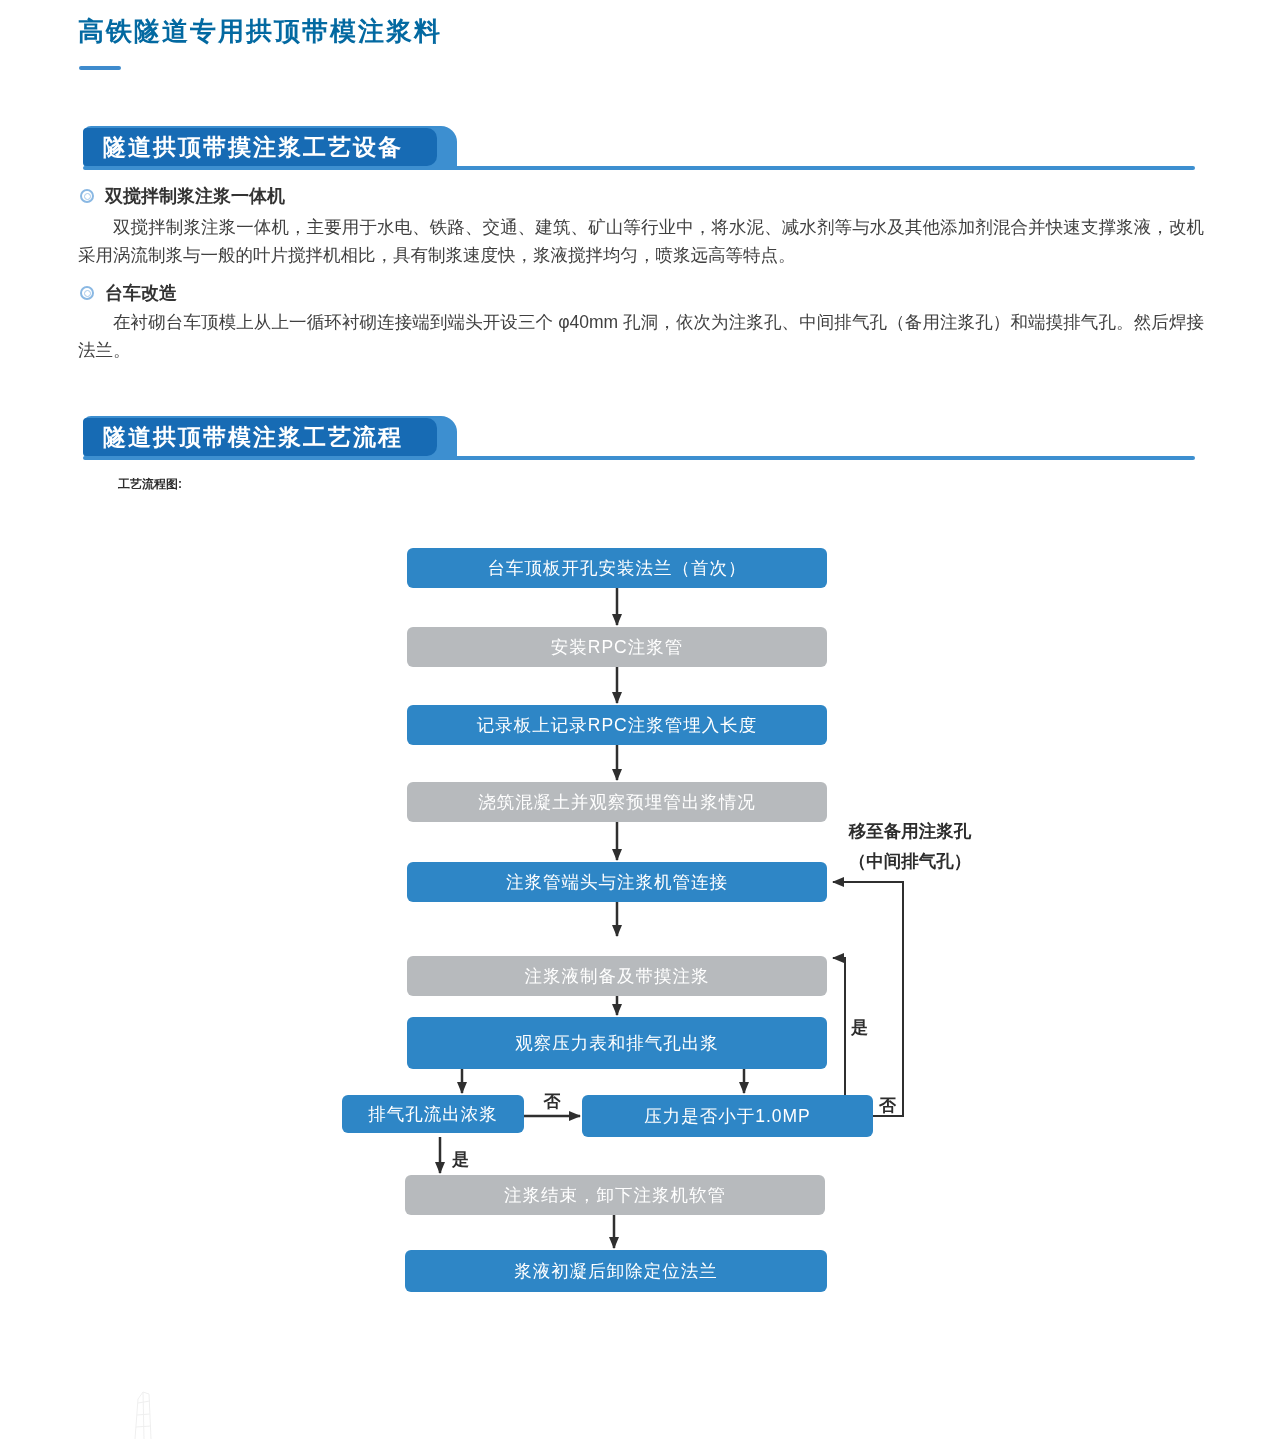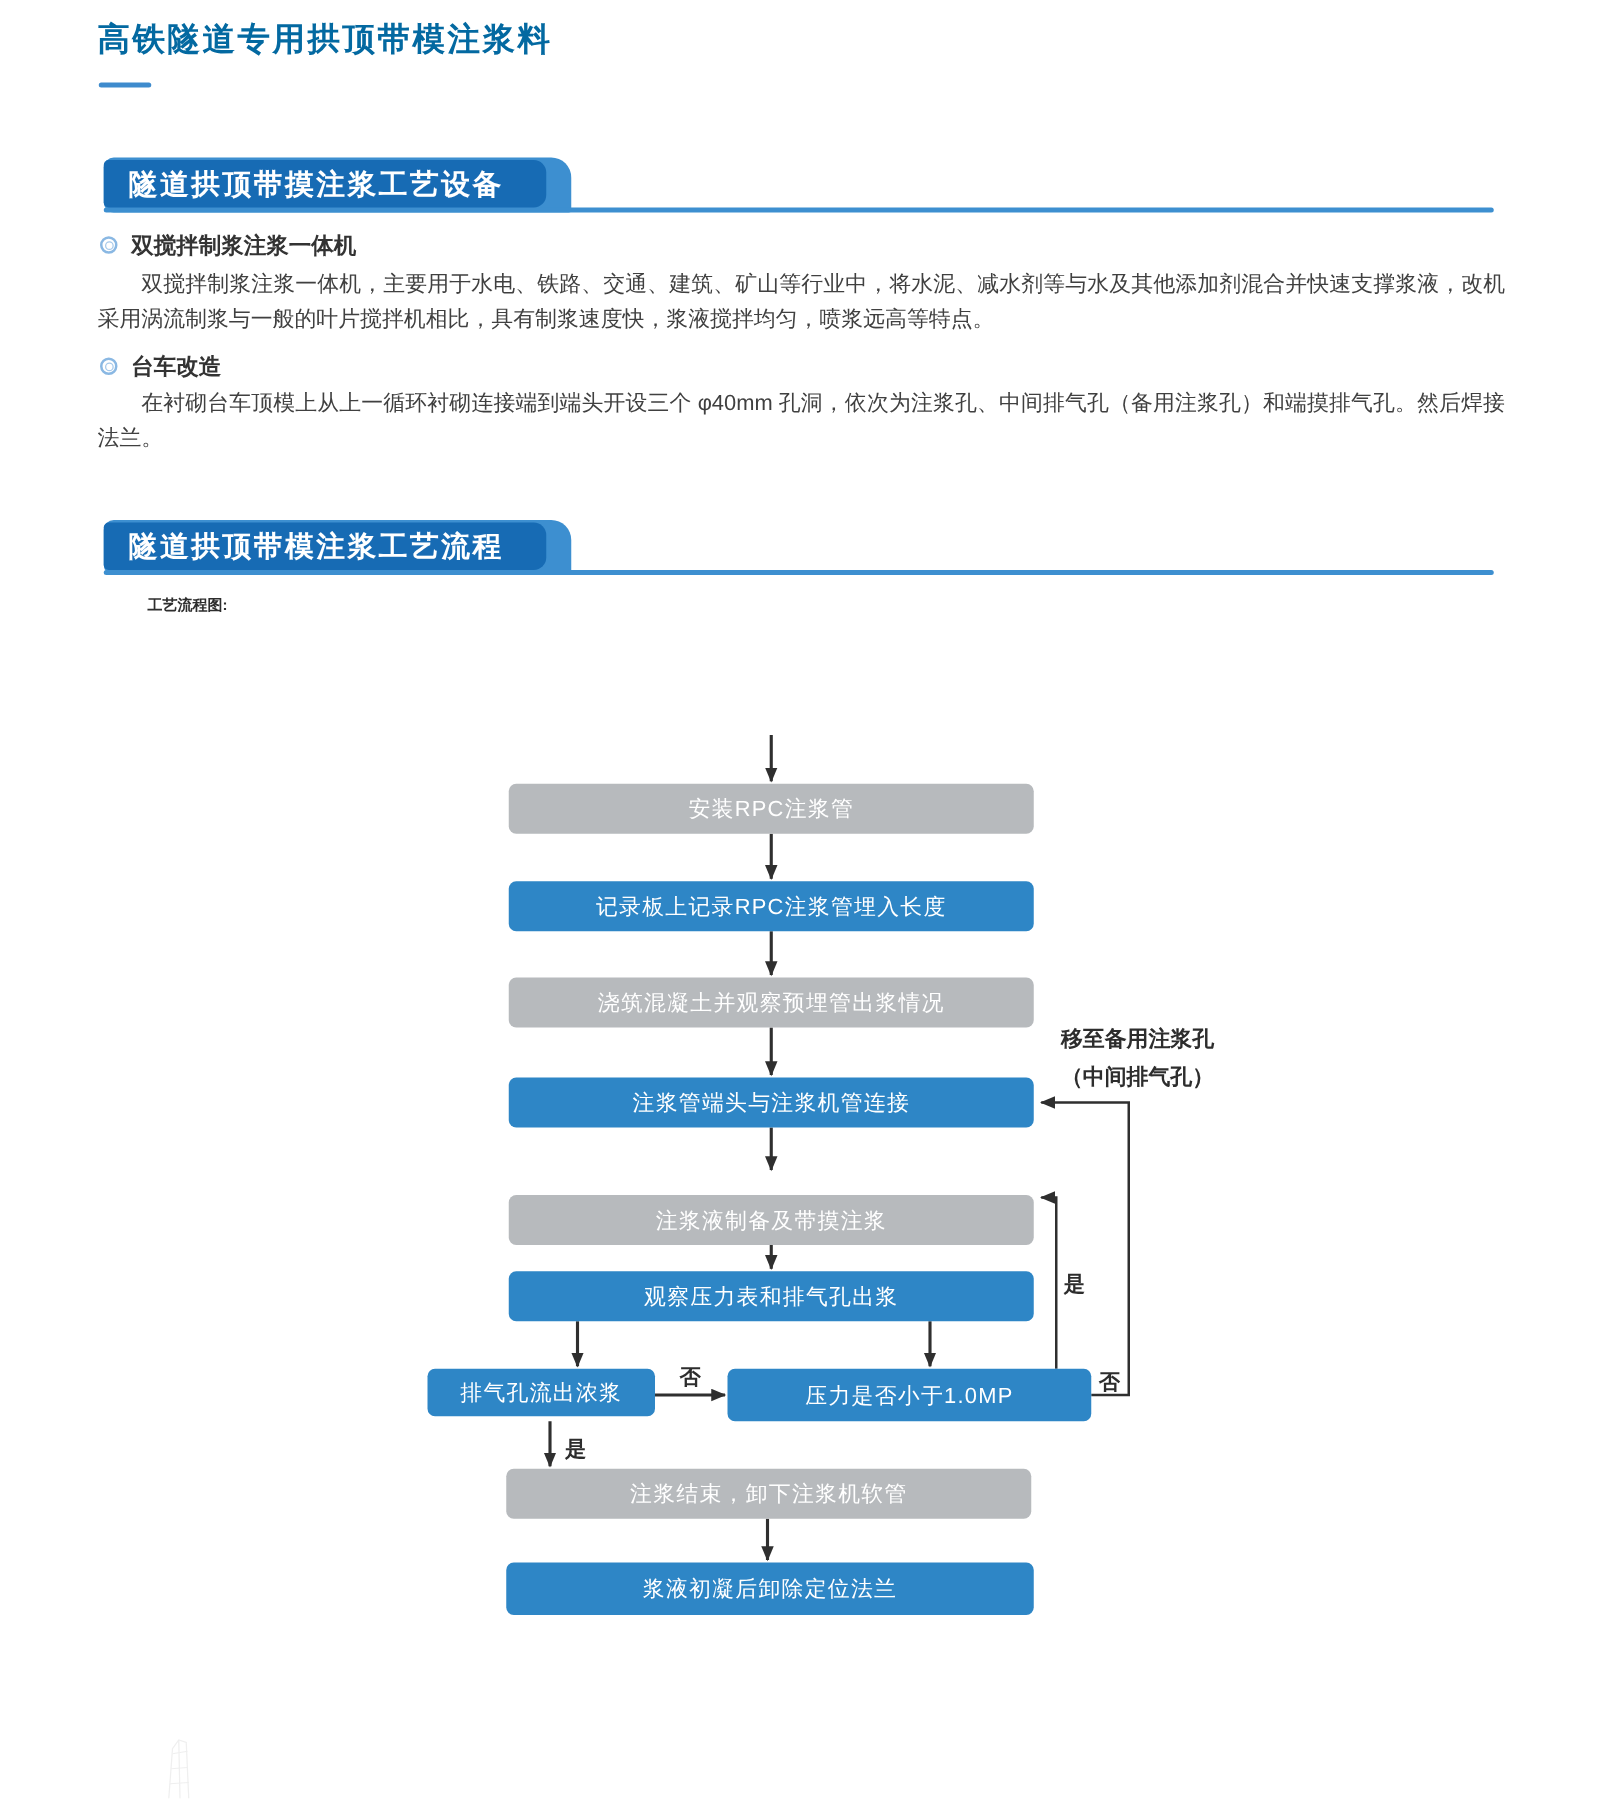--- a/index.html
+++ b/index.html
@@ -113,26 +113,27 @@
         <path d="M440,597 V633" marker-end="url(#ah)"></path>
         <path d="M524,576 H580" marker-end="url(#ah)"></path>
         <path d="M614,675 V708" marker-end="url(#ah)"></path>
       </g>
       <g stroke="#2f2f2f" stroke-width="2" fill="none">
         <path d="M845,555 V418 H833" marker-end="url(#ah)"></path>
         <path d="M873,576 H903 V342 H833" marker-end="url(#ah)"></path>
       </g>
     </svg>
 
+    <div class="node blue" style="left:407px;top:8px;width:420px;height:40px">台车顶板开孔安装法兰（首次）</div>
     <div class="node gray" style="left:407px;top:87px;width:420px;height:40px">安装RPC注浆管</div>
     <div class="node blue" style="left:407px;top:165px;width:420px;height:40px">记录板上记录RPC注浆管埋入长度</div>
     <div class="node gray" style="left:407px;top:242px;width:420px;height:40px">浇筑混凝土并观察预埋管出浆情况</div>
     <div class="node blue" style="left:407px;top:322px;width:420px;height:40px">注浆管端头与注浆机管连接</div>
     <div class="node gray" style="left:407px;top:416px;width:420px;height:40px">注浆液制备及带摸注浆</div>
-    <div class="node blue" style="left:407px;top:477px;width:420px;height:40px">观察压力表和排气孔出浆</div>
+    <div class="node blue" style="left:407px;top:477px;width:420px;height:52px">观察压力表和排气孔出浆</div>
     <div class="node blue" style="left:342px;top:555px;width:182px;height:38px">排气孔流出浓浆</div>
     <div class="node blue" style="left:582px;top:555px;width:291px;height:42px">压力是否小于1.0MP</div>
     <div class="node gray" style="left:405px;top:635px;width:420px;height:40px">注浆结束，卸下注浆机软管</div>
     <div class="node blue" style="left:405px;top:710px;width:422px;height:42px">浆液初凝后卸除定位法兰</div>
 
     <div class="flabel" style="left:452px;top:608px">是</div>
     <div class="flabel" style="left:531px;top:550px;width:42px;text-align:center">否</div>
     <div class="flabel" style="left:851px;top:476px">是</div>
     <div class="flabel" style="left:879px;top:554px">否</div>
 

